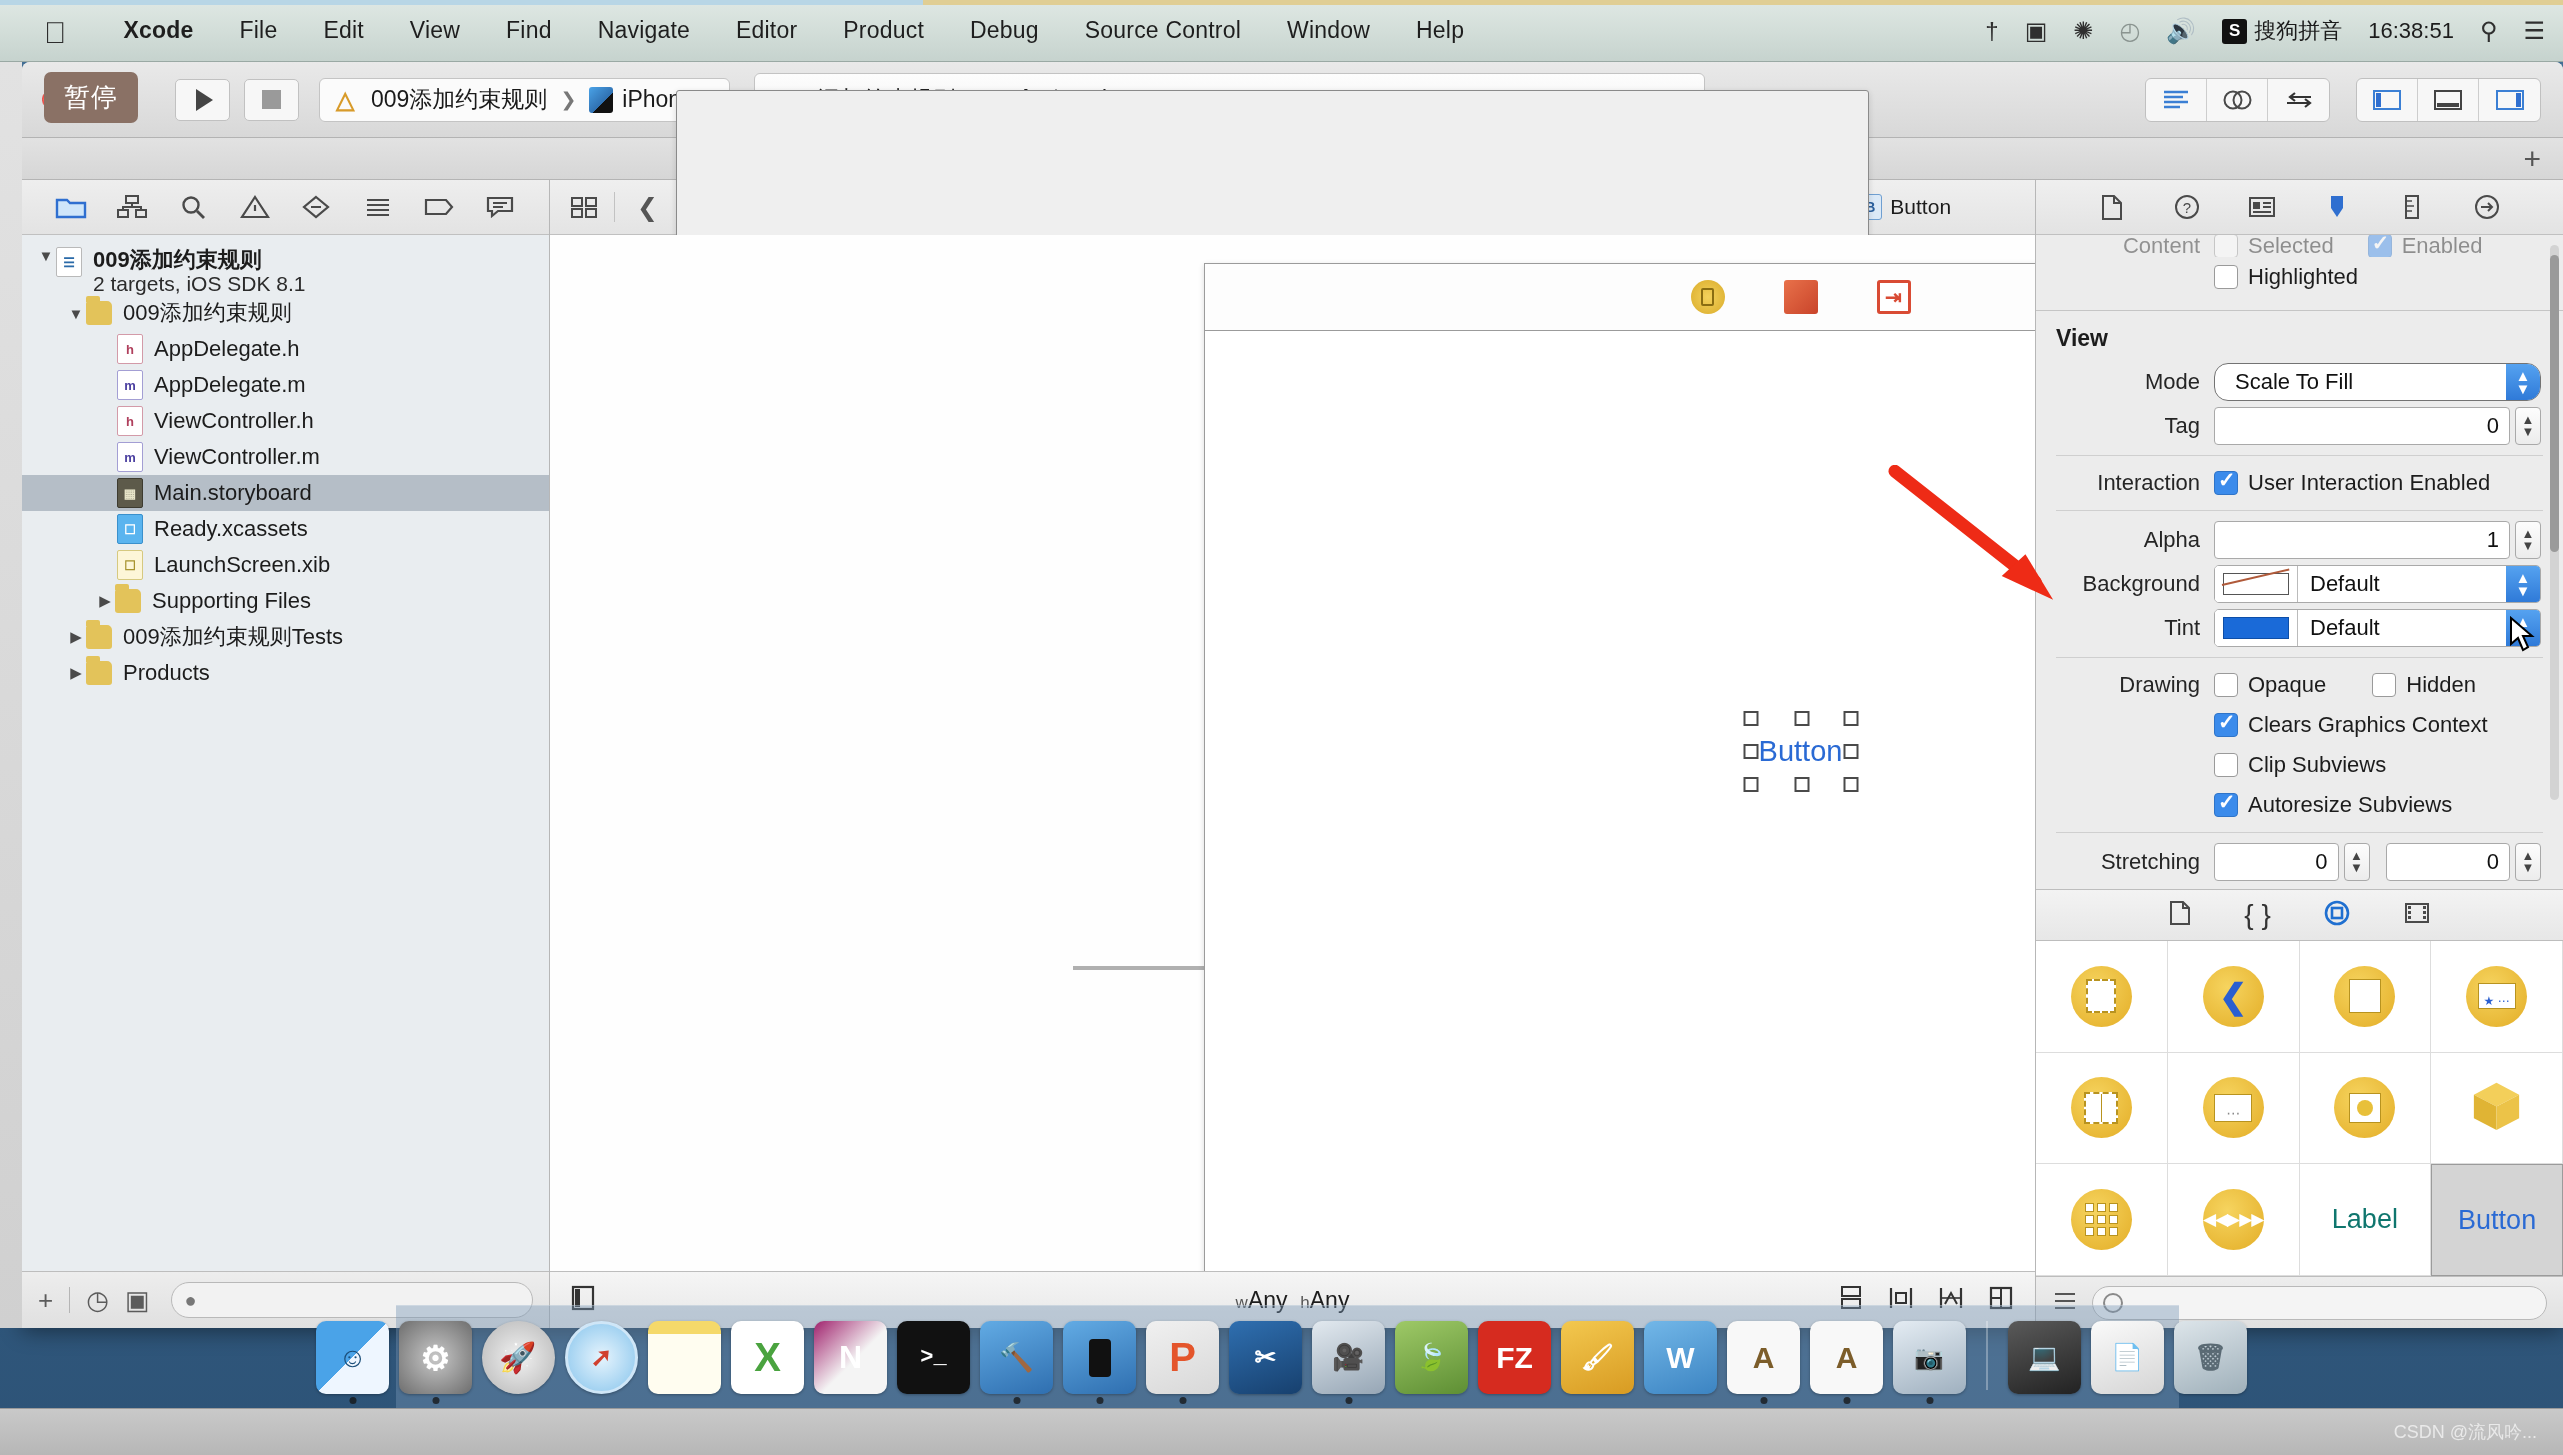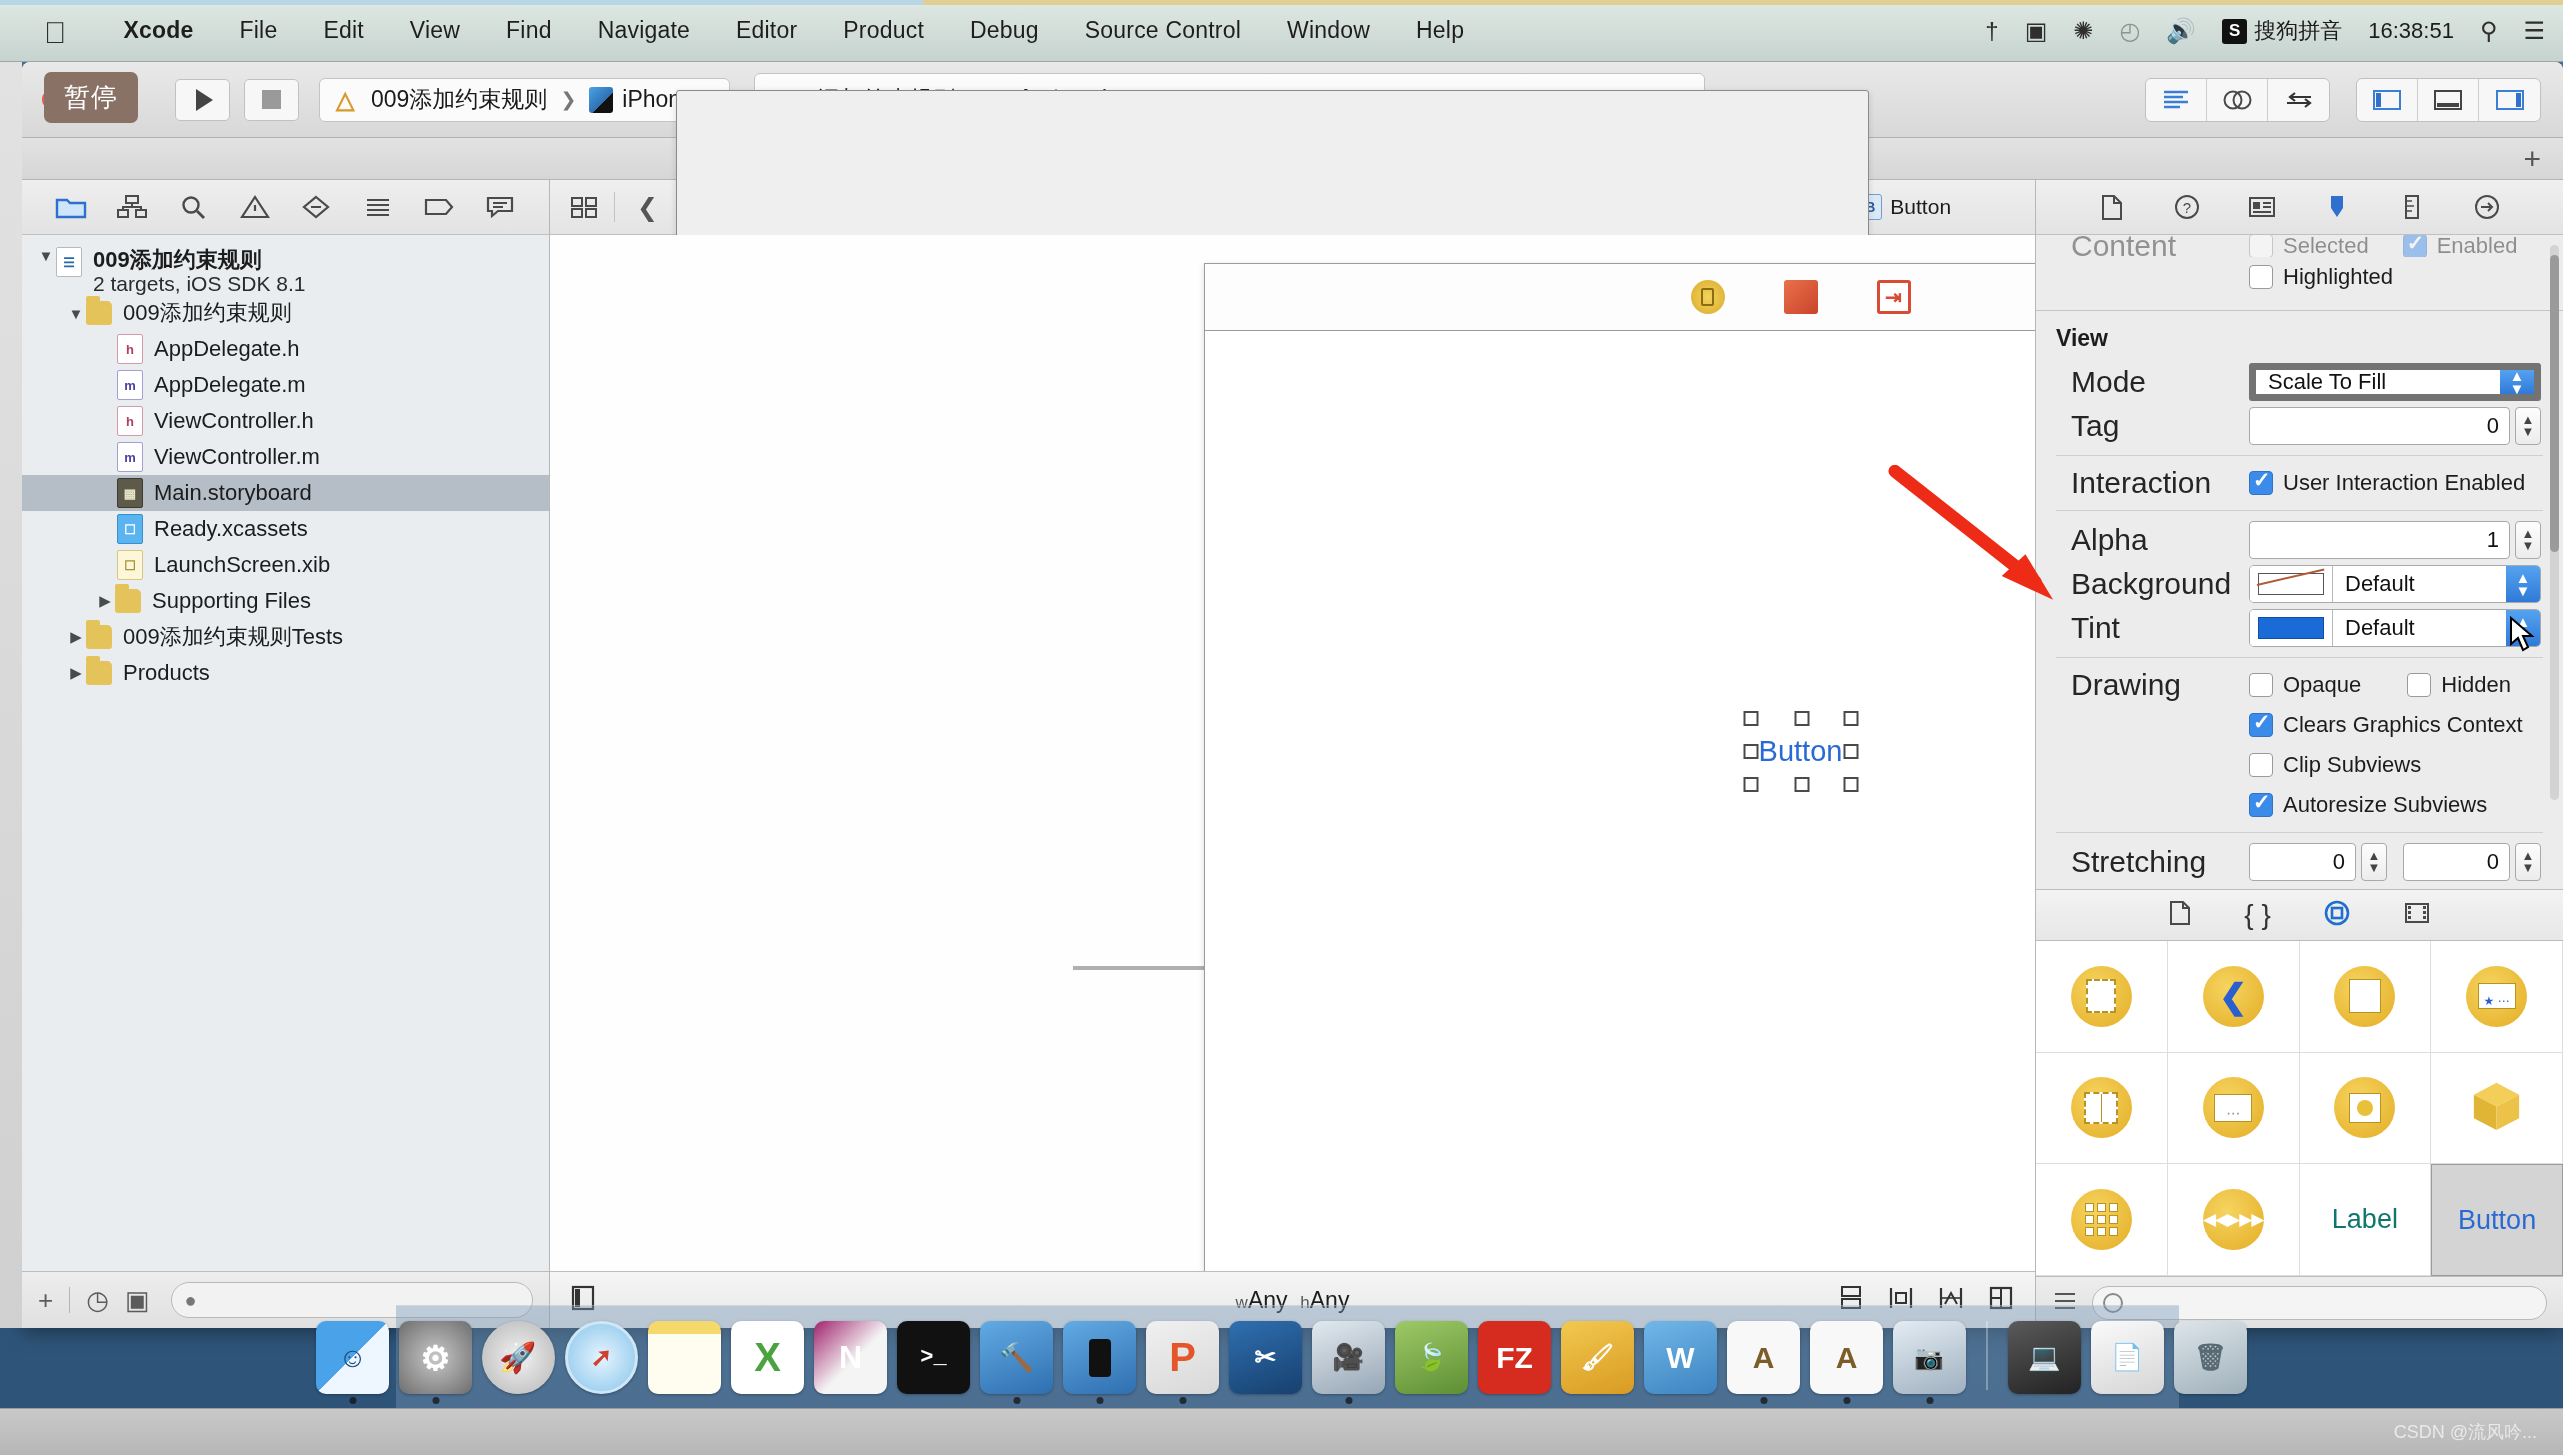--- a/index.html
+++ b/index.html
@@ -291,35 +291,35 @@
   .insp-tabs {
     height: 55px; display: flex; align-items: center; justify-content: space-around;
     padding: 0 38px;
     background: linear-gradient(180deg,#efefef,#e3e3e3);
     border-bottom: 1px solid #c0c0c0;
   }
   .insp-tab { width: 40px; height: 38px; display:flex;align-items:center;justify-content:center; }
   .insp-body { height: 654px; overflow: hidden; position: relative; background:#ececec; padding: 0 0 0 0;}
   .row { display: flex; align-items: center; min-height: 40px; padding: 3px 22px 3px 0; }
   .row-label {
-    width: 178px; text-align: left; padding-right: 14px;
-    font-size: 30px; color: #252525; flex: 0 0 178px; margin-left: 35px;
+    width: 178px; text-align: right; padding-right: 14px;
+    font-size: 22px; color: #252525; flex: 0 0 178px;
   }
   .sectitle { font-size: 23px; font-weight: bold; color:#1c1c1c; padding: 14px 0 8px 20px; }
   .hr { height: 1px; background: #cfcfcf; margin: 7px 20px; }
   .cb { width: 24px; height: 24px; border: 1px solid #9a9a9a; background: #fff; border-radius: 4px; flex:0 0 24px; }
   .cb.on { background: #3b8beb; border-color: #2f74c8; position: relative; }
   .cb.on:after {
     content: "✓"; position: absolute; left: 3px; top: -4px;
     color: #fff; font-size: 21px; font-weight: bold;
   }
   .cb-label { font-size: 22px; color: #1c1c1c; margin-left: 10px; white-space: nowrap; }
   .popup {
-    flex: 1; height: 38px; background: #fff; border: 7px solid #737373;
-    border-radius: 3px; display: flex; align-items: center; padding-left: 12px;
+    flex: 1; height: 38px; background: #fff; border: 1px solid #737373;
+    border-radius: 14px; display: flex; align-items: center; padding-left: 20px;
     font-size: 22px; color: #111; position: relative; overflow: hidden;
   }
   .popup .stepper-blue {
     position: absolute; right: 0; top: 0; width: 34px; height: 100%;
     background: linear-gradient(180deg,#55a2f0,#2f7ad8);
     display:flex; flex-direction:column; align-items:center; justify-content:center; color:#fff;
     font-size: 15px; line-height: 13px;
   }
   .numfield {
     flex: 1; height: 38px; background: #fff; border: 1px solid #a9a9a9;

